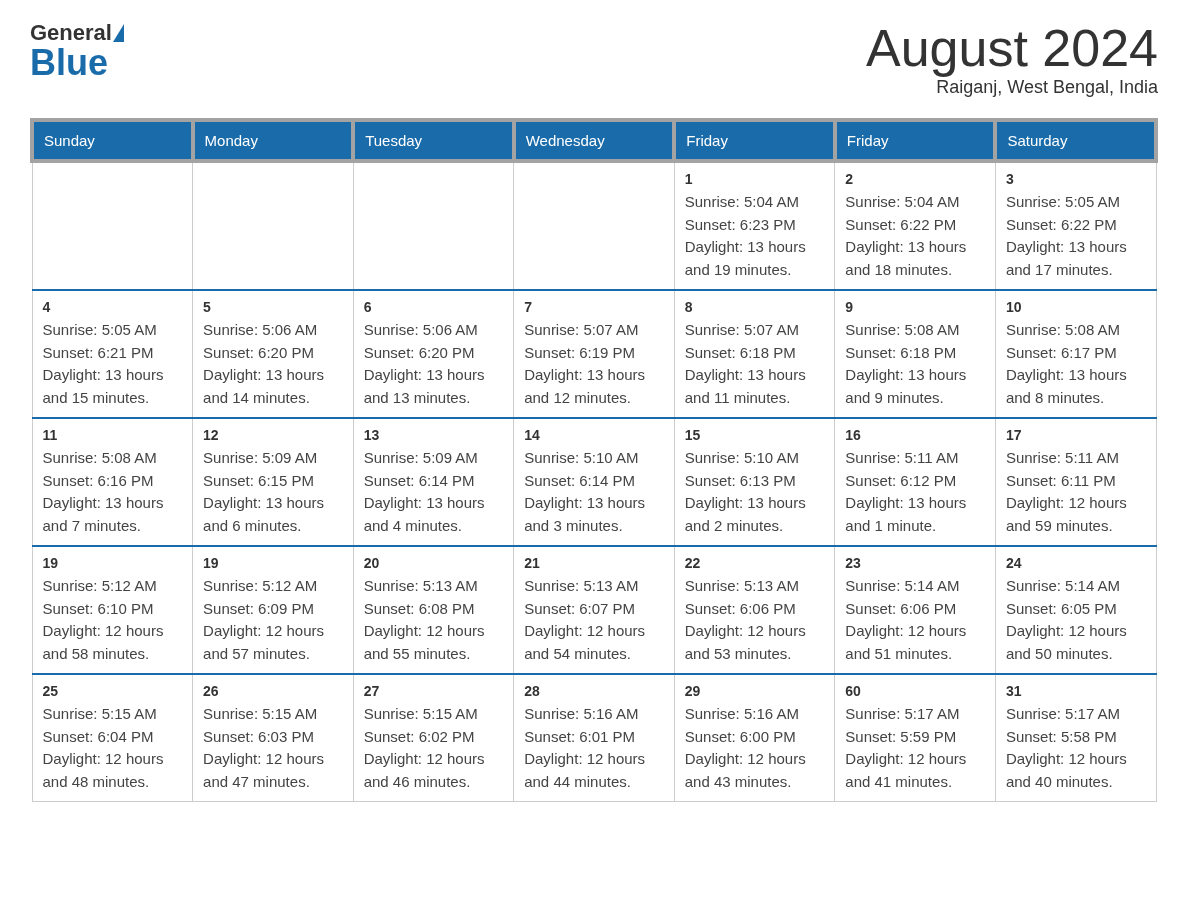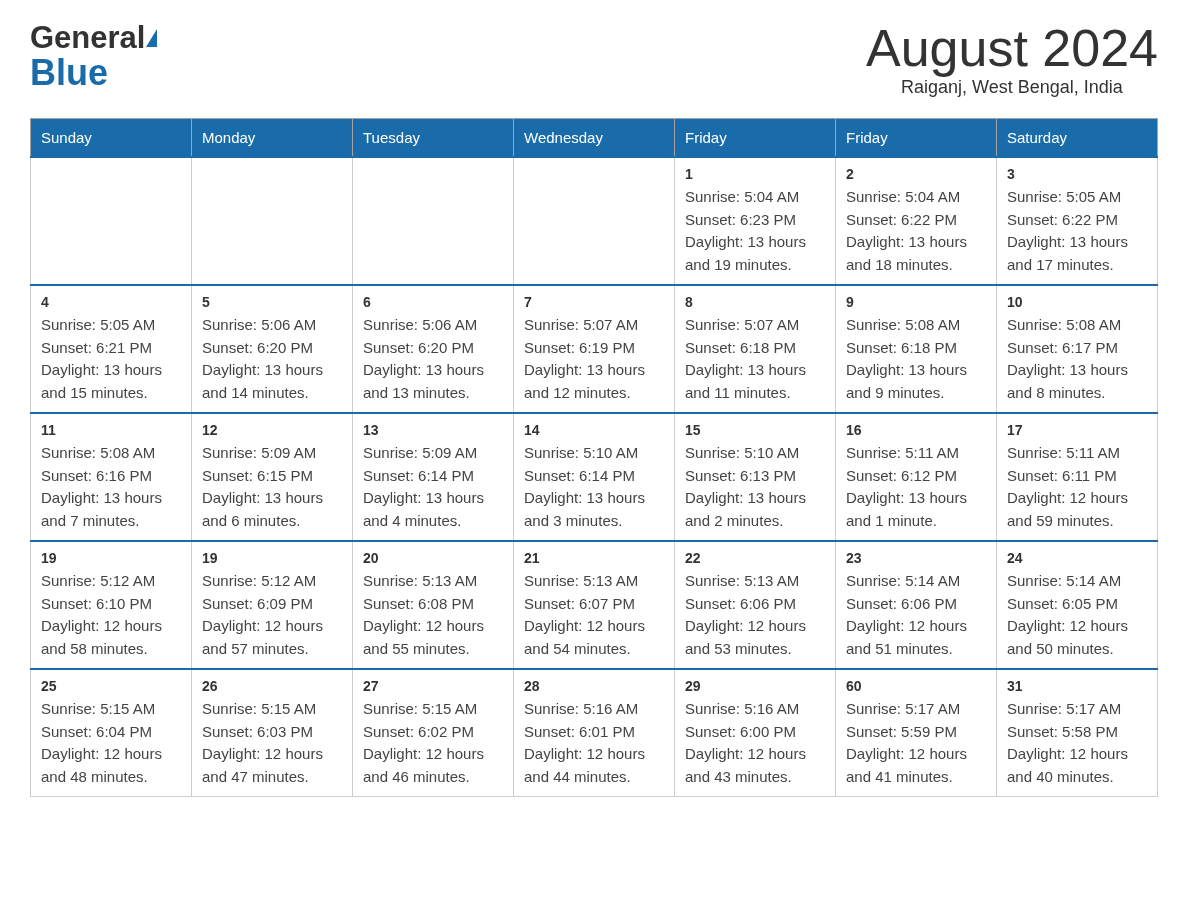--- a/index.html
+++ b/index.html
@@ -11,21 +11,21 @@
       width: 1188px;
       min-height: 918px;
     }
     .header {
       display: flex;
       justify-content: space-between;
       align-items: flex-start;
       margin-bottom: 20px;
     }
     .title-section {
-      text-align: center;
+      text-align: right;
       margin-left: 16px;
     }
     .month-title {
       font-size: 52px;
       font-weight: normal;
       color: #333;
       line-height: 1.1;
     }
     .location-title {
       font-size: 18px;
@@ -36,21 +36,21 @@
       width: 100%;
       border-collapse: collapse;
     }
     .calendar th {
       background-color: #1a6baa;
       color: #fff;
       font-size: 15px;
       font-weight: normal;
       padding: 10px 10px;
       text-align: left;
-      border: 1px solid #a3a3a3;
+      border: 4px solid #a3a3a3;
     }
     .calendar td {
       vertical-align: top;
       padding: 8px 10px;
       border: 1px solid #ccc;
       font-size: 12.5px;
       color: #333;
       width: 14.28%;
       min-height: 90px;
       height: 110px;
@@ -83,21 +83,21 @@
       border-top: 2px solid #1a6baa !important;
     }
     
     .logo-container {
       display: flex;
       flex-direction: column;
     }
     .logo-row1 {
       display: flex;
       align-items: center;
-      font-size: 31px;
+      font-size: 22px;
       font-weight: bold;
       color: #333;
     }
     .logo-general { color: #333; }
     .logo-triangle {
       display: inline-block;
       width: 0;
       height: 0;
       border-left: 11px solid transparent;
       border-right: 0px solid transparent;

